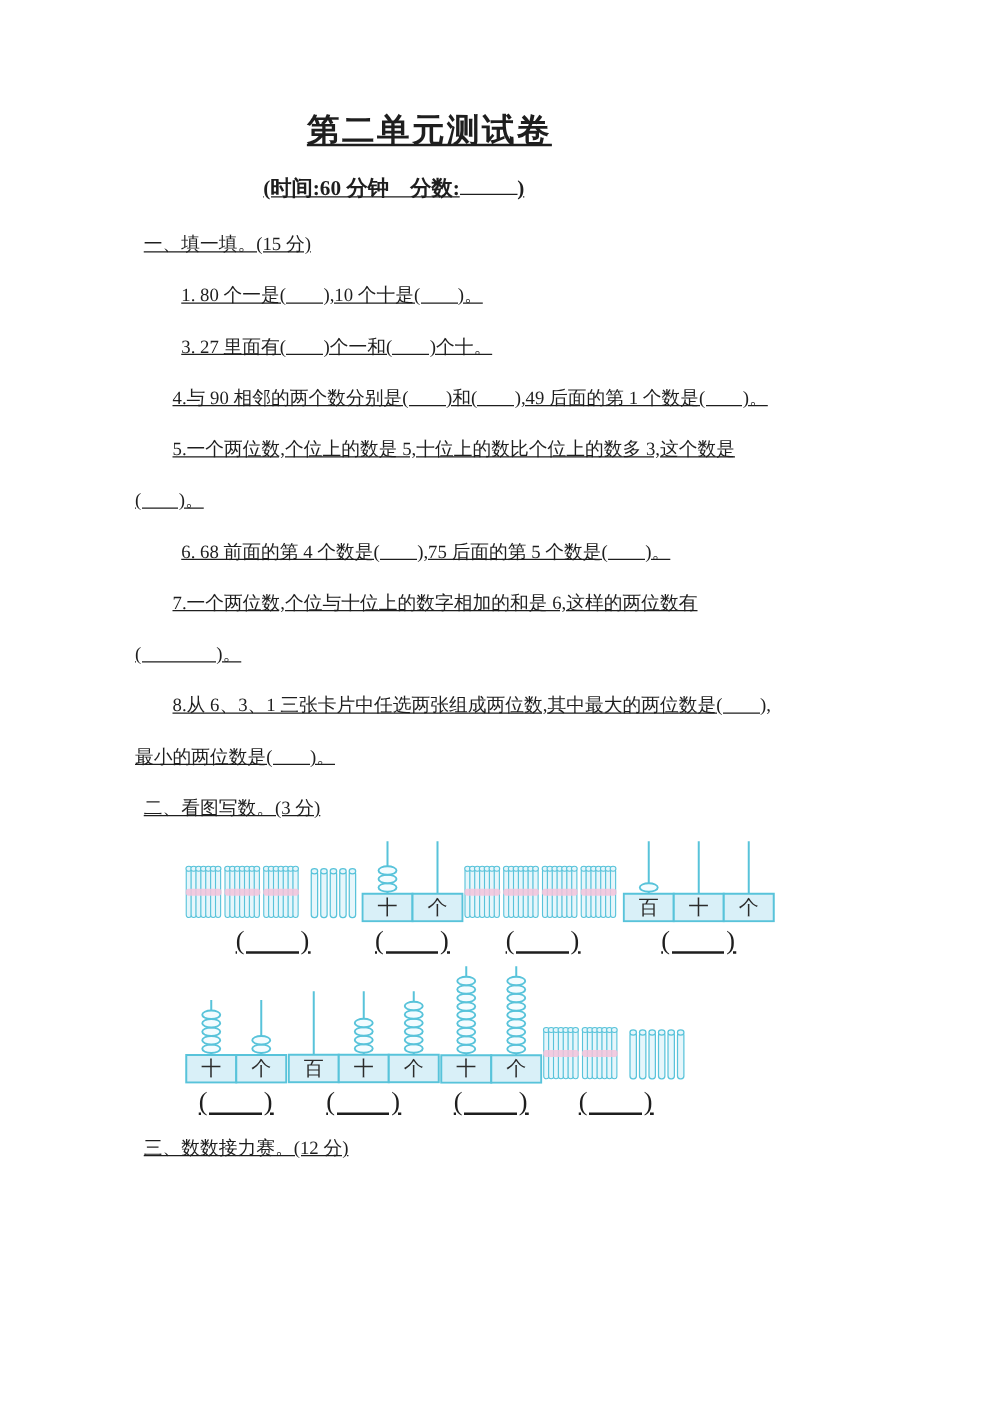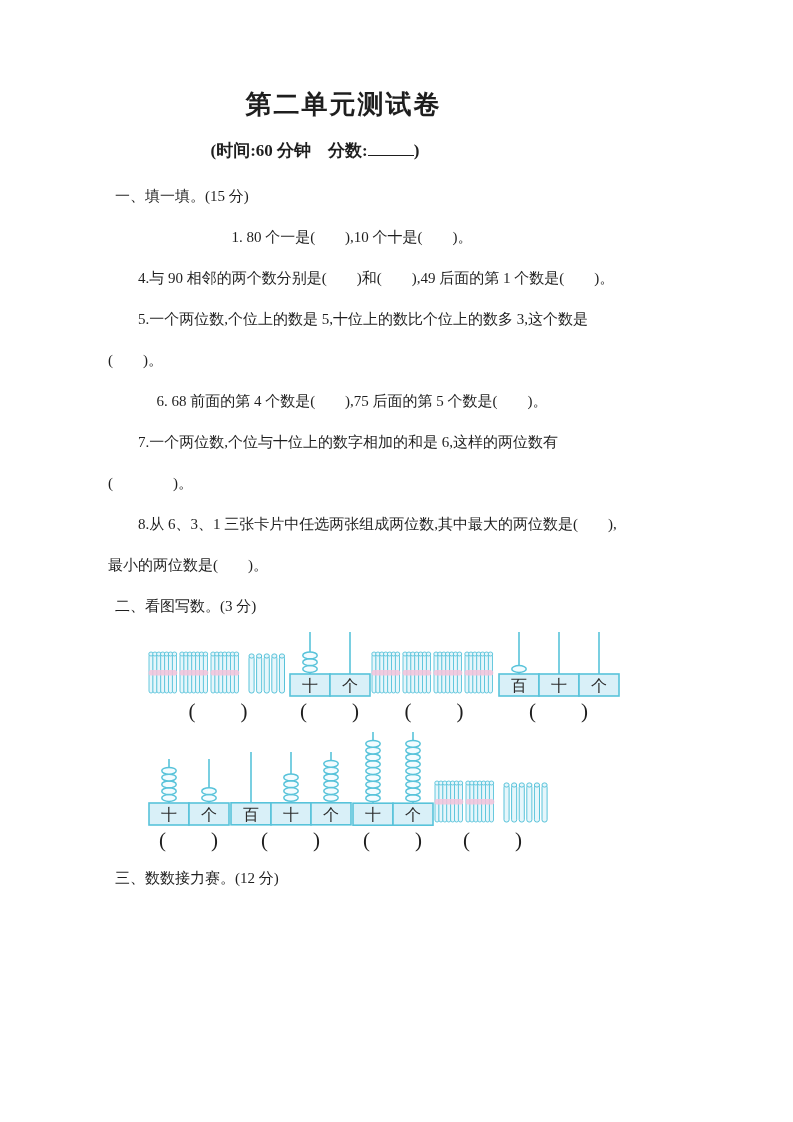--- a/index.html
+++ b/index.html
@@ -1,56 +1,57 @@
 <!DOCTYPE html>
 <html><head>
 <meta charset="utf-8">
 <style>
   html, body { margin: 0; padding: 0; background: #ffffff; }
   .page {
     width: 651px; height: 1122px; box-sizing: border-box;
     padding: 88px 92px 0 100px;
     font-family: "Liberation Serif", "DejaVu Serif", serif;
-    color: #1e1e1e; background: #ffffff; overflow: hidden; position: relative;
+    color: #1e1e1e; background: #ffffff; overflow: hidden; position: relative; text-decoration: underline;
   }
   .title {
     text-align: center; font-size: 26px; font-weight: 600;
     line-height: 34px; letter-spacing: 2px; transform: translateX(14px);
   }
   .meta {
     text-align: center; font-size: 17px; font-weight: 600;
     margin-top: 16px; padding-right: 29px; line-height: 26px; margin-bottom: 12px;
     white-space: nowrap;
   }
   .blank-underline {
     display: inline-block; width: 46px; height: 13px;
     border-bottom: 1.6px solid #1e1e1e;
   }
   .line { line-height: 41px; font-size: 15px; white-space: nowrap; }
   .heading { padding-left: 15px; }
-  .ind-q    { padding-left: 45px; text-align: center; }
+  .ind-q    { padding-left: 45px; }
   .ind-q2   { padding-left: 38px; }
   .ind-cont { padding-left: 8px; }
   .figrow {
     display: flex; justify-content: space-between; align-items: flex-end;
     padding-left: 48px; padding-right: 10px; margin: 2px 0 6px;
   }
   .figcell { display: flex; flex-direction: column; align-items: center; }
   .figcap { font-size: 21px; line-height: 24px; margin-top: 2px; letter-spacing: 1px; }
   svg { display: block; }
 </style>
 </head>
 <body>
 
 <div class="page">
   <div class="title">第二单元测试卷</div>
   <div class="meta"><span>(时间:60 分钟　分数:</span><span class="blank-underline"></span><span>)</span></div>
   <div id="flow">
       <div class="line heading">一、填一填。(15 分)</div>
       <div class="line ind-q">1. 80 个一是(　　),10 个十是(　　)。</div>
+      <div class="line ind-q">3. 27 里面有(　　)个一和(　　)个十。</div>
       <div class="line ind-q2">4.与 90 相邻的两个数分别是(　　)和(　　),49 后面的第 1 个数是(　　)。</div>
       <div class="line ind-q2">5.一个两位数,个位上的数是 5,十位上的数比个位上的数多 3,这个数是</div>
       <div class="line ind-cont">(　　)。</div>
       <div class="line ind-q">6. 68 前面的第 4 个数是(　　),75 后面的第 5 个数是(　　)。</div>
       <div class="line ind-q2">7.一个两位数,个位与十位上的数字相加的和是 6,这样的两位数有</div>
       <div class="line ind-cont">(　　　　)。</div>
       <div class="line ind-q2">8.从 6、3、1 三张卡片中任选两张组成两位数,其中最大的两位数是(　　),</div>
       <div class="line ind-cont">最小的两位数是(　　)。</div>
       <div class="line heading">二、看图写数。(3 分)</div>
       <div class="figrow">

